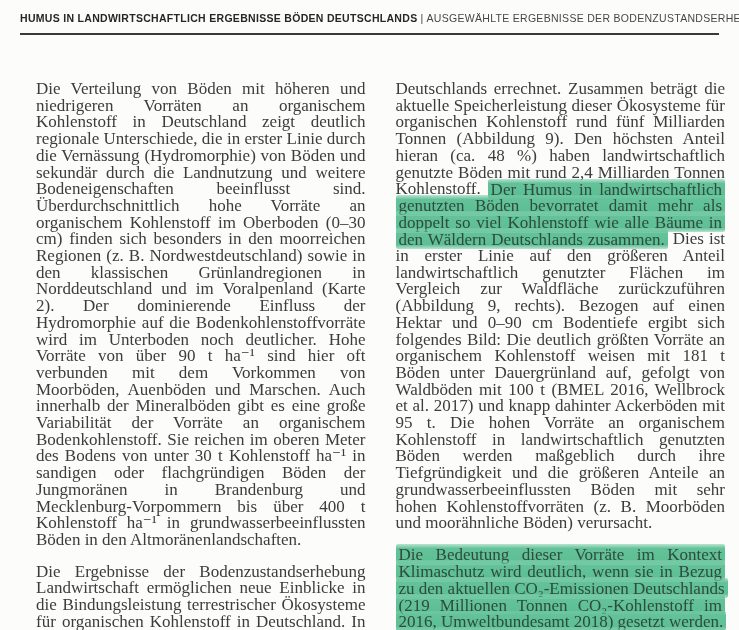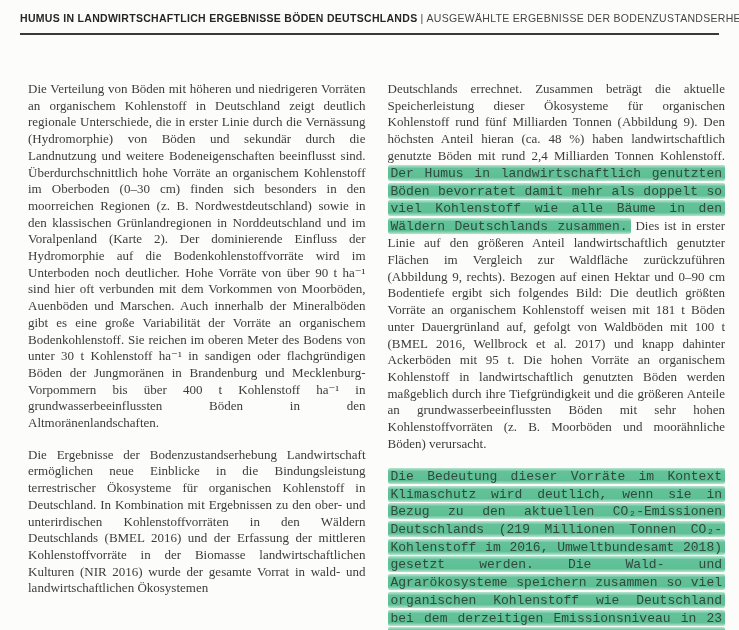--- a/index.html
+++ b/index.html
@@ -51,22 +51,22 @@
   .columns {
     display: flex;
     gap: 14px;
     margin-top: 46px;
   }
   .col {
     flex: 1 1 0;
     min-width: 0;
   }
   .para {
-    margin: 0 0 15px 8px;
-    font-size: 13px;
+    margin: 0 0 15px 16px;
+    font-size: 17px;
     line-height: 16.7px;
     color: var(--text-color, #3c3c3c);
     text-align: justify;
     text-justify: inter-word;
   }
   .para:last-child {
     margin-bottom: 0;
   }
   .seg {
     
@@ -77,21 +77,20 @@
       rgba(107, 200, 160, 0.45) 0%,
       rgba(78, 186, 139, 0.88) 22%,
       rgba(72, 182, 134, 0.88) 78%,
       rgba(112, 203, 164, 0.5) 100%
     );
     border-radius: 2px;
     padding: 0.5px 3px;
     -webkit-box-decoration-break: clone;
     box-decoration-break: clone;
     color: #2f4a3e;
-    font-family: Liberation Mono, monospace;
   }
 </style>
 </head>
 <body>
 
 <div class="page">
   <div class="header">
     <span class="t-primary">HUMUS IN LANDWIRTSCHAFTLICH ERGEBNISSE BÖDEN DEUTSCHLANDS</span><span class="t-divider">|</span><span class="t-secondary">AUSGEWÄHLTE ERGEBNISSE DER BODENZUSTANDSERHEBUNG</span>
   </div>
   <div class="rule"></div>

